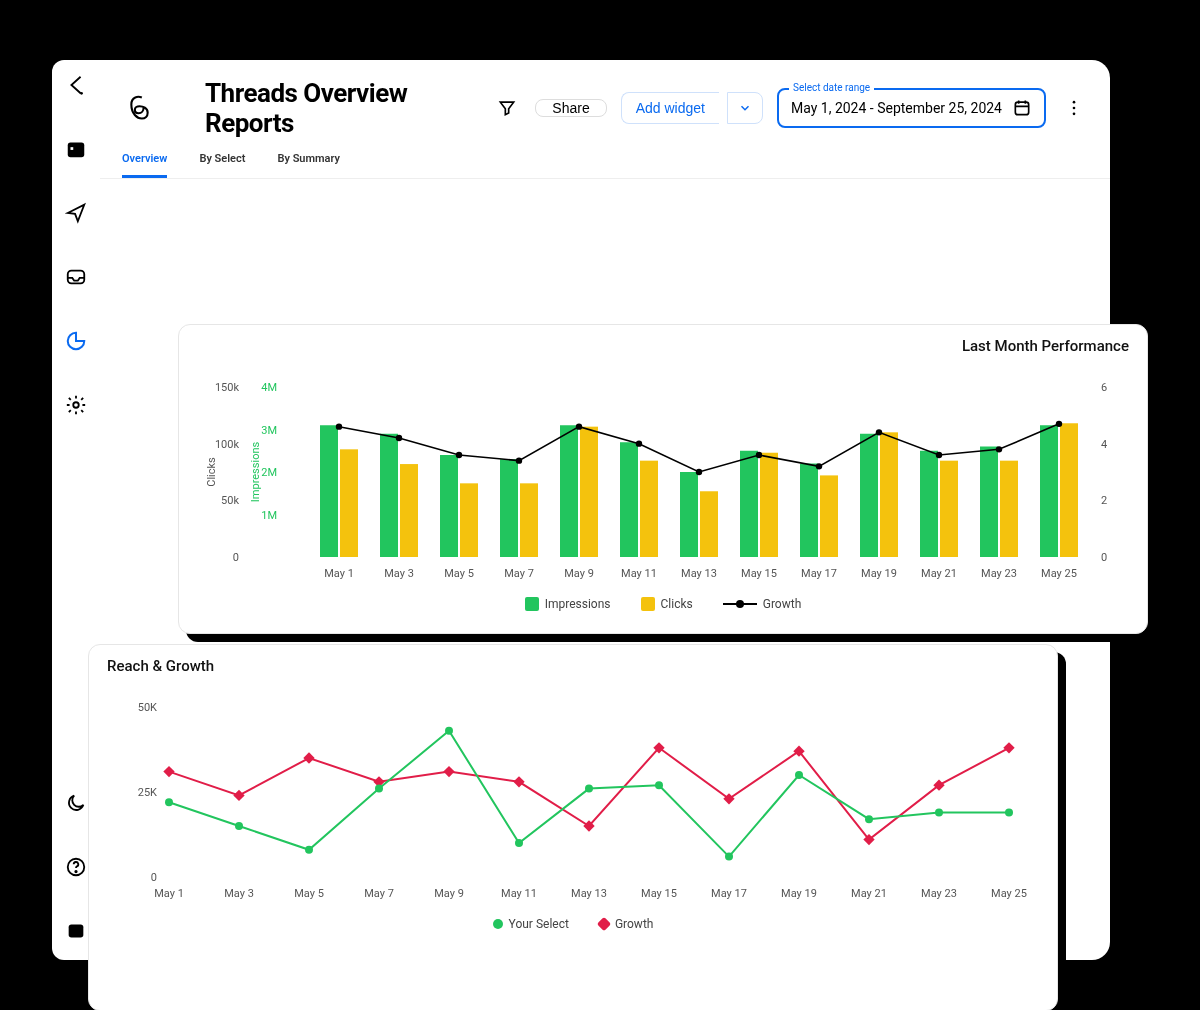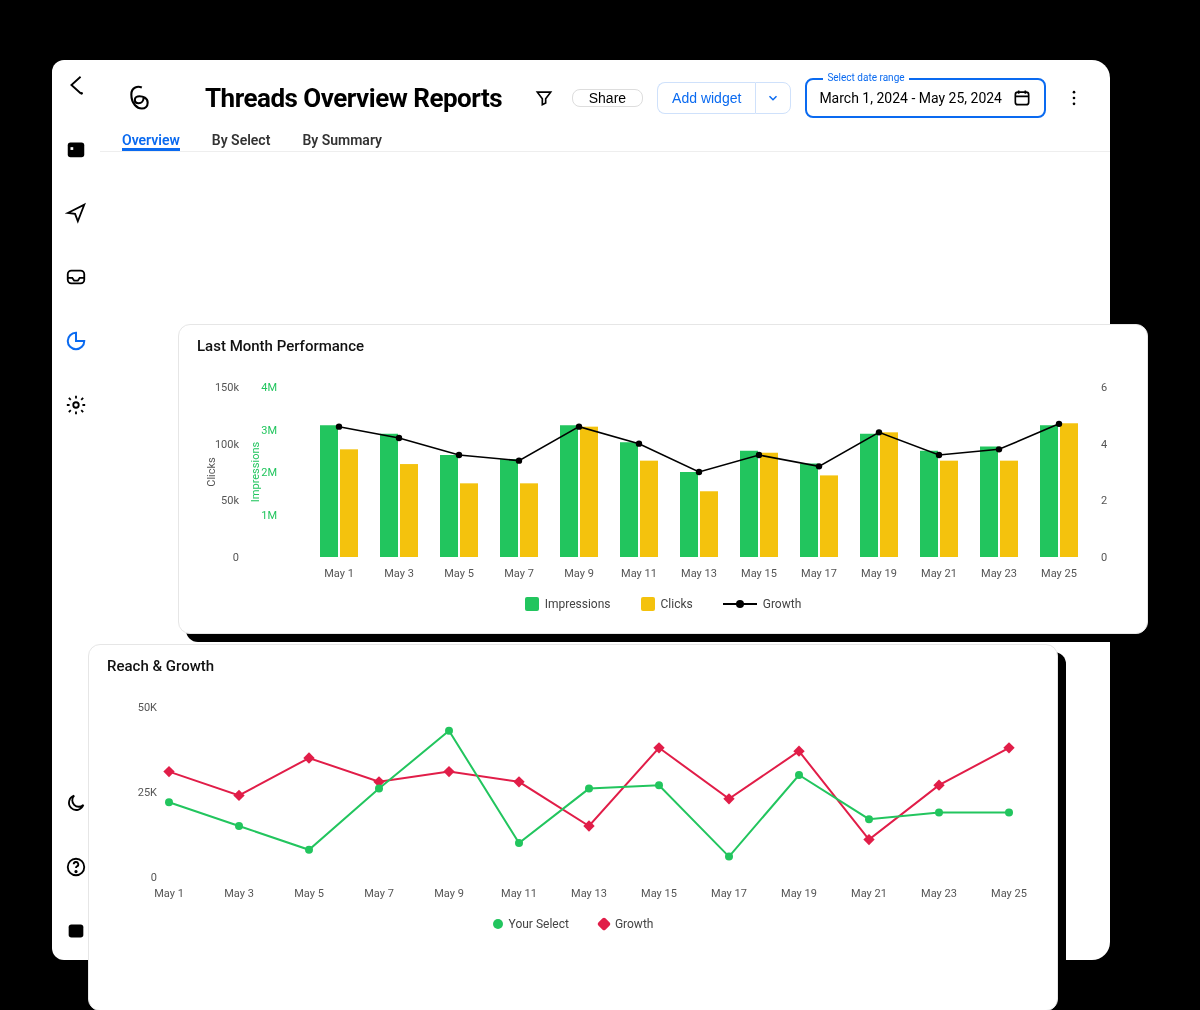--- a/index.html
+++ b/index.html
@@ -17,30 +17,30 @@
 
   
   .app-card { position: absolute; left: 100px; top: 60px; width: 1010px; height: 900px; background: #fff; border-radius: 0 18px 18px 0; box-shadow: 0 4px 20px rgba(0,0,0,.2); z-index: 1; }
 
   
   .header { display: flex; align-items: center; padding: 18px 22px 0 22px; gap: 14px; }
   .threads-icon { width: 28px; height: 28px; }
   .page-title { font-size: 26px; font-weight: 700; letter-spacing: -0.5px; color: #000; flex: 1; margin-left: 41px; }
   .icon-btn { width: 28px; height: 28px; display: flex; align-items: center; justify-content: center; cursor: pointer; }
   .share-btn { border: 1px solid #ddd; background: #fff; border-radius: 8px; padding: 0 16px; font-size: 14px; font-weight: 500; cursor: pointer; }
-  .widget-group { display: flex; }
+  .widget-group { display: flex; gap: 8px; }
   .add-widget-btn { border: 1px solid #cfe1fb; background: #fff; color: #0A6AF0; border-radius: 8px 0 0 8px; padding: 7px 14px; font-size: 14px; font-weight: 500; cursor: pointer; border-right: none; }
   .widget-caret { border: 1px solid #cfe1fb; background: #fff; color: #0A6AF0; border-radius: 0 8px 8px 0; padding: 7px 10px; cursor: pointer; display: flex; align-items: center; }
   .date-picker { position: relative; border: 2px solid #0A6AF0; border-radius: 8px; padding: 8px 12px; display: flex; align-items: center; gap: 10px; cursor: pointer; }
-  .date-picker .float-label { position: absolute; top: -8px; left: 16px; background: #fff; padding: 0 4px; font-size: 10px; color: #0A6AF0; }
+  .date-picker .float-label { position: absolute; top: -8px; left: 10px; background: #fff; padding: 0 4px; font-size: 10px; color: #0A6AF0; }
   .date-picker .date-text { font-size: 14px; color: #000; }
 
   
   .tabs { display: flex; gap: 32px; padding: 14px 22px 0 22px; border-bottom: 1px solid #eee; }
-  .tab { font-size: 14px; font-weight: 600; color: #333; cursor: pointer; }
+  .tab { padding-bottom: 10px; font-size: 11px; font-weight: 600; color: #333; cursor: pointer; }
   .tab.active { color: #0A6AF0; border-bottom: 3px solid #0A6AF0; }
 
   
   .card { background: #fff; border: 1px solid #e6e6e6; border-radius: 12px; box-shadow: 8px 8px 0 #000000; position: absolute; }
   .card-title-row { display: flex; justify-content: space-between; align-items: center; padding: 12px 18px; border-bottom: 1px solid #eee; }
   .card-title { font-size: 15px; font-weight: 500; color: #111; }
 
   
   .summary-card { left: 128px; top: 165px; width: 970px; }
   .summary-body { display: flex; }
@@ -149,21 +149,21 @@
     <div class="widget-group">
       <button class="add-widget-btn">Add widget</button>
       <button class="widget-caret">
         <svg viewBox="0 0 24 24" width="14" height="14" fill="none" stroke="#0A6AF0" stroke-width="2.5">
             <path d="M6 9l6 6 6-6"></path>
           </svg>
       </button>
     </div>
     <div class="date-picker">
       <span class="float-label">Select date range</span>
-      <span class="date-text">March 1, 2024 - May 25, 2024</span>
+      <span class="date-text">May 1, 2024 - September 25, 2024</span>
       <svg viewBox="0 0 24 24" width="20" height="20" fill="none" stroke="#000" stroke-width="2">
           <rect x="4" y="5" width="16" height="15" rx="3"></rect>
           <path d="M8 3v4M16 3v4M4 10h16"></path>
         </svg>
     </div>
     <span class="icon-btn">
       <svg viewBox="0 0 24 24" width="20" height="20" fill="#000">
           <circle cx="12" cy="5" r="1.6"></circle>
           <circle cx="12" cy="12" r="1.6"></circle>
           <circle cx="12" cy="19" r="1.6"></circle>
@@ -215,21 +215,21 @@
         <div class="metric-label">Impressions</div>
         <div class="metric-row">
           <span class="metric-value">21.7M</span>
           <span class="metric-delta">↑ 10%</span>
         </div>
       </div>
     </div>
 </div>
 
 <div class="card perf-card">
-  <div class="card-title-row" style="border-bottom:none;">
+  <div class="card-title-row" style="border-bottom:none;justify-content:flex-end;">
     <span class="card-title">Last Month Performance</span>
   </div>
   <div class="chart-area">
     <svg id="perf-svg" width="920" height="210">
         <text x="40" y="184" font-size="11" text-anchor="end" fill="#555">0</text>
         <text x="40" y="127.33333333333334" font-size="11" text-anchor="end" fill="#555">50k</text>
         <text x="40" y="70.66666666666667" font-size="11" text-anchor="end" fill="#555">100k</text>
         <text x="40" y="14" font-size="11" text-anchor="end" fill="#555">150k</text>
         <text x="78" y="141.5" font-size="11" text-anchor="end" fill="#22c55e">1M</text>
         <text x="78" y="99" font-size="11" text-anchor="end" fill="#22c55e">2M</text>

